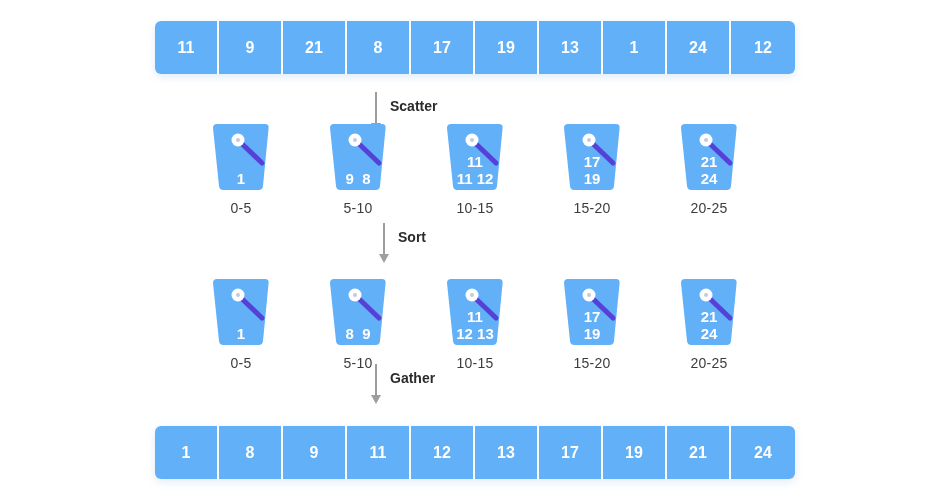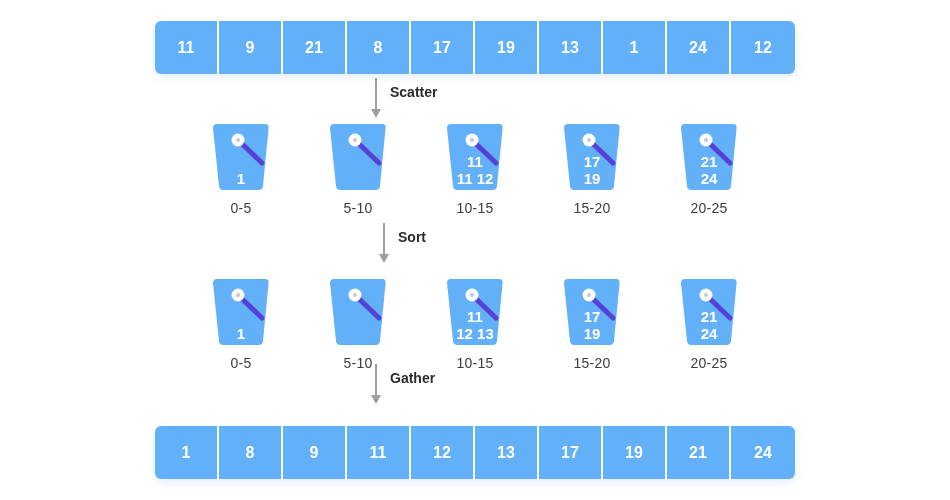--- a/index.html
+++ b/index.html
@@ -91,21 +91,21 @@
 
   
   .arrow {
     position: absolute;
     left: 0;
     width: 950px;
     height: 40px;
     display: flex;
     justify-content: center;
   }
-  .arrow.a-scatter { top: 78px; text-decoration: underline; }
+  .arrow.a-scatter { top: 92px; text-decoration: underline; }
   .arrow.a-sort    { top: 223px; margin-left: 8px; }
   .arrow.a-gather  { top: 364px; }
 
   .arrow-inner {
     position: relative;
     width: 200px;
   }
   .arrow-shaft {
     position: absolute;
     left: 0;
@@ -174,20 +174,24 @@
       <div class="bucket-label">0-5</div>
     </div>
     <div class="bucket-wrap">
       <div class="bucket">
         <svg width="72" height="72" viewBox="0 0 72 72">
           <path d="M8 6 Q8 2 12 2 L60 2 Q64 2 63.6 6 L58 64 Q57.6 68 53.6 68 L18.4 68 Q14.4 68 14 64 Z" fill="#62b0f8"></path>
           <line x1="33" y1="18" x2="57" y2="41" stroke="#5641d8" stroke-width="5" stroke-linecap="round"></line>
           <circle cx="33" cy="18" r="6.5" fill="#ffffff"></circle>
           <circle cx="33" cy="18" r="2" fill="#c9c9d6"></circle>
         </svg>
+        <div class="bucket-items">
+          <div class="line">&nbsp;</div>
+          <div class="line">9  8</div>
+        </div>
       </div>
       <div class="bucket-label">5-10</div>
     </div>
     <div class="bucket-wrap">
       <div class="bucket">
         <svg width="72" height="72" viewBox="0 0 72 72">
           <path d="M8 6 Q8 2 12 2 L60 2 Q64 2 63.6 6 L58 64 Q57.6 68 53.6 68 L18.4 68 Q14.4 68 14 64 Z" fill="#62b0f8"></path>
           <line x1="33" y1="18" x2="57" y2="41" stroke="#5641d8" stroke-width="5" stroke-linecap="round"></line>
           <circle cx="33" cy="18" r="6.5" fill="#ffffff"></circle>
           <circle cx="33" cy="18" r="2" fill="#c9c9d6"></circle>
@@ -256,20 +260,24 @@
       <div class="bucket-label">0-5</div>
     </div>
     <div class="bucket-wrap">
       <div class="bucket">
         <svg width="72" height="72" viewBox="0 0 72 72">
           <path d="M8 6 Q8 2 12 2 L60 2 Q64 2 63.6 6 L58 64 Q57.6 68 53.6 68 L18.4 68 Q14.4 68 14 64 Z" fill="#62b0f8"></path>
           <line x1="33" y1="18" x2="57" y2="41" stroke="#5641d8" stroke-width="5" stroke-linecap="round"></line>
           <circle cx="33" cy="18" r="6.5" fill="#ffffff"></circle>
           <circle cx="33" cy="18" r="2" fill="#c9c9d6"></circle>
         </svg>
+        <div class="bucket-items">
+          <div class="line">&nbsp;</div>
+          <div class="line">8  9</div>
+        </div>
       </div>
       <div class="bucket-label">5-10</div>
     </div>
     <div class="bucket-wrap">
       <div class="bucket">
         <svg width="72" height="72" viewBox="0 0 72 72">
           <path d="M8 6 Q8 2 12 2 L60 2 Q64 2 63.6 6 L58 64 Q57.6 68 53.6 68 L18.4 68 Q14.4 68 14 64 Z" fill="#62b0f8"></path>
           <line x1="33" y1="18" x2="57" y2="41" stroke="#5641d8" stroke-width="5" stroke-linecap="round"></line>
           <circle cx="33" cy="18" r="6.5" fill="#ffffff"></circle>
           <circle cx="33" cy="18" r="2" fill="#c9c9d6"></circle>

